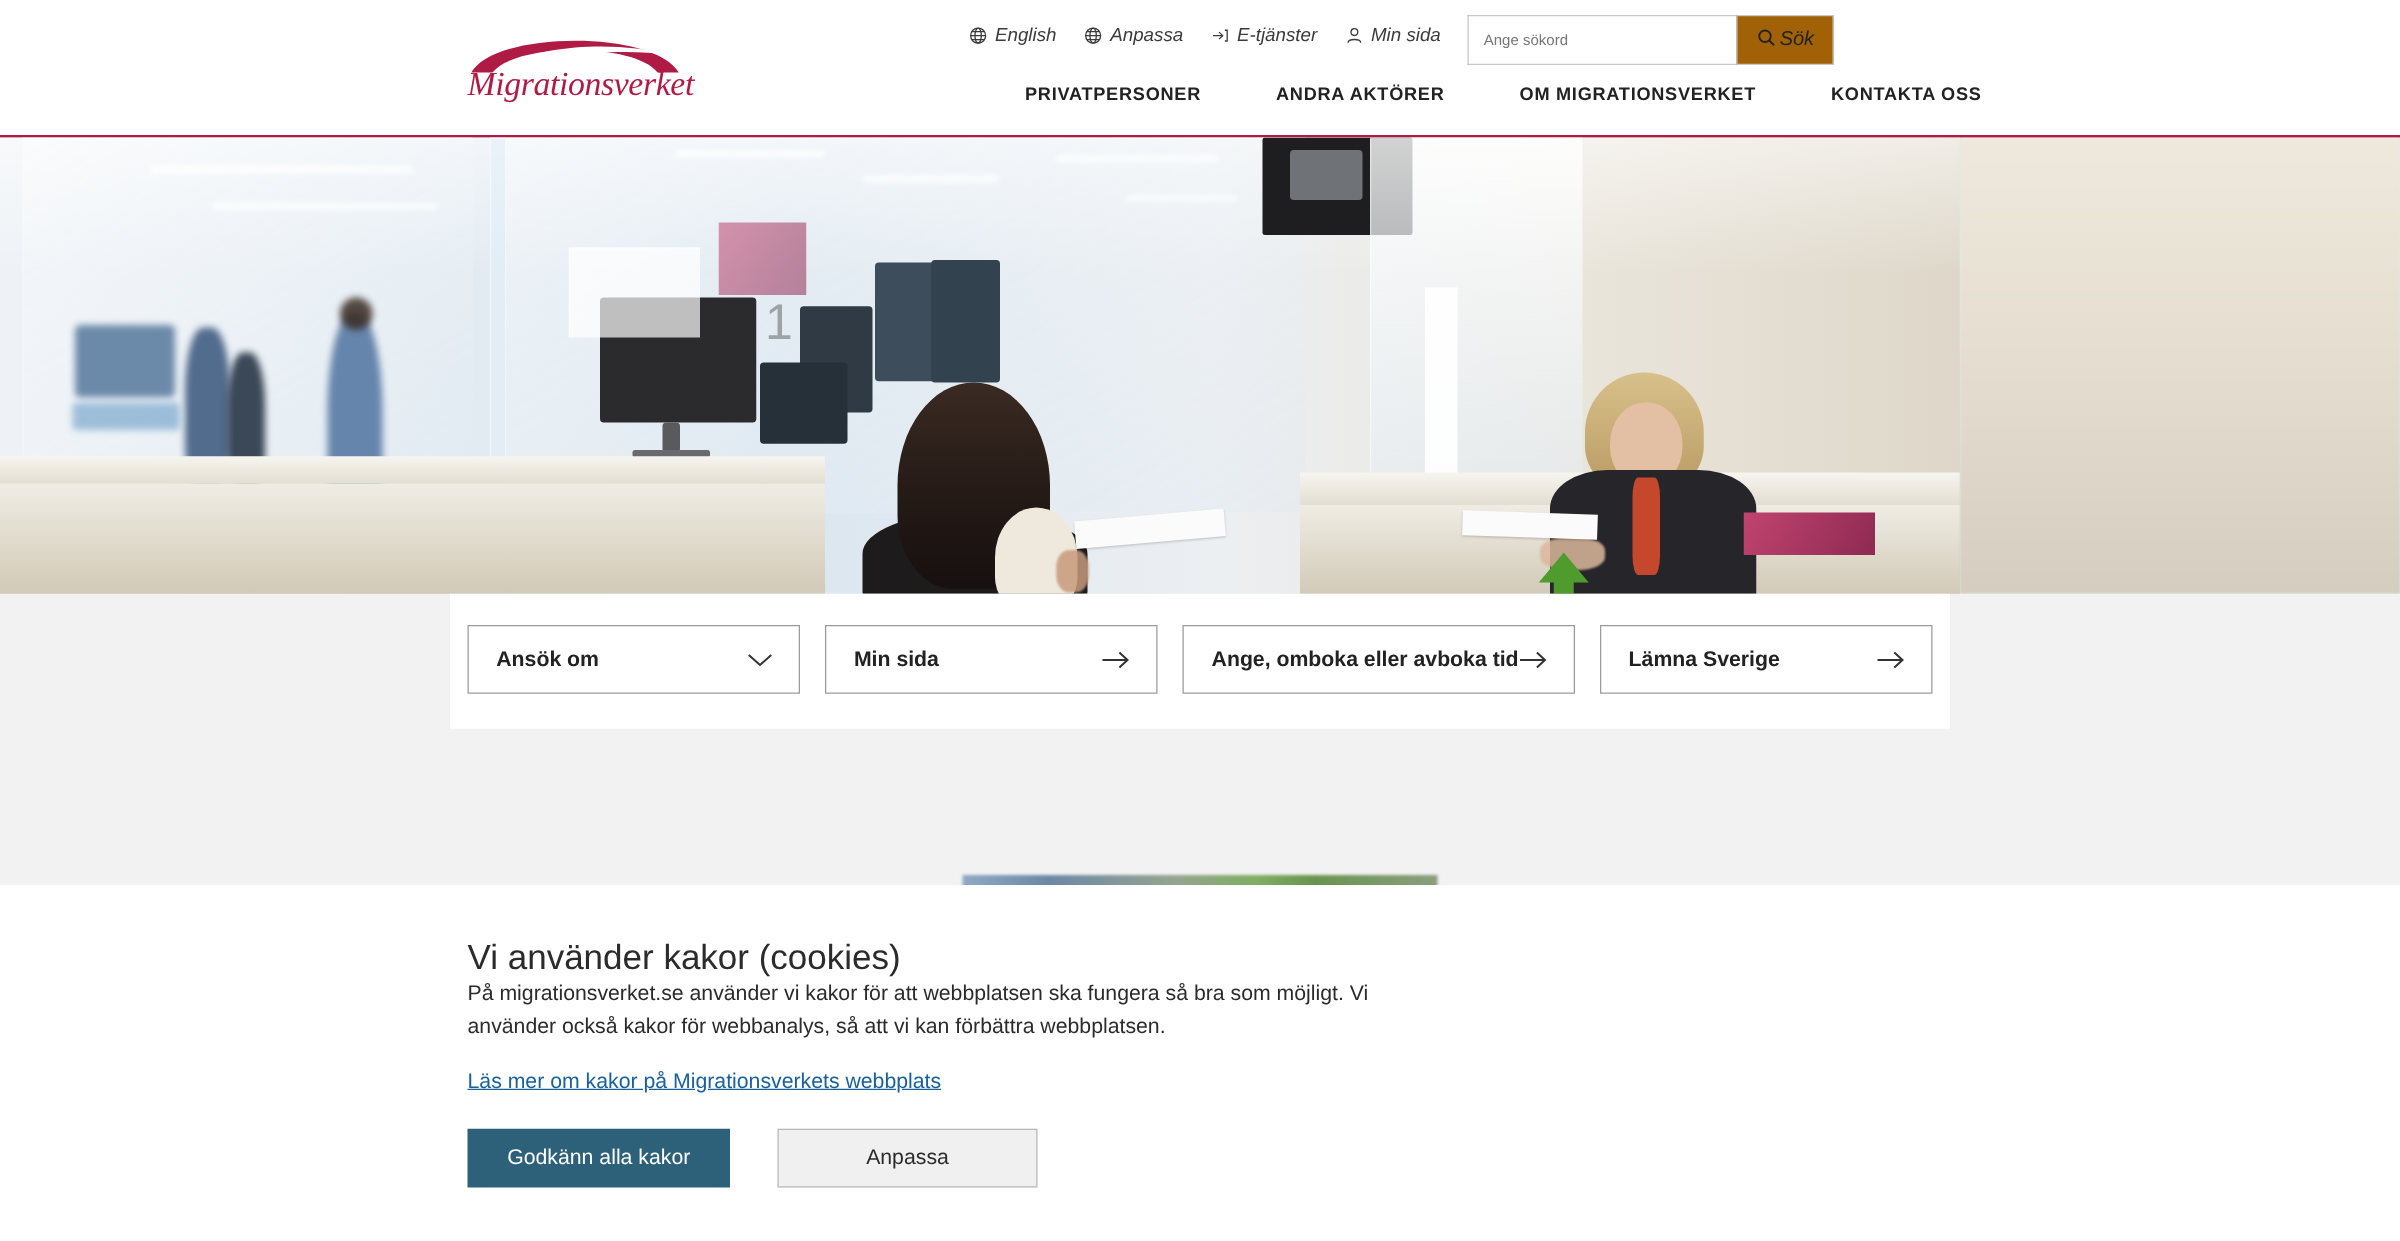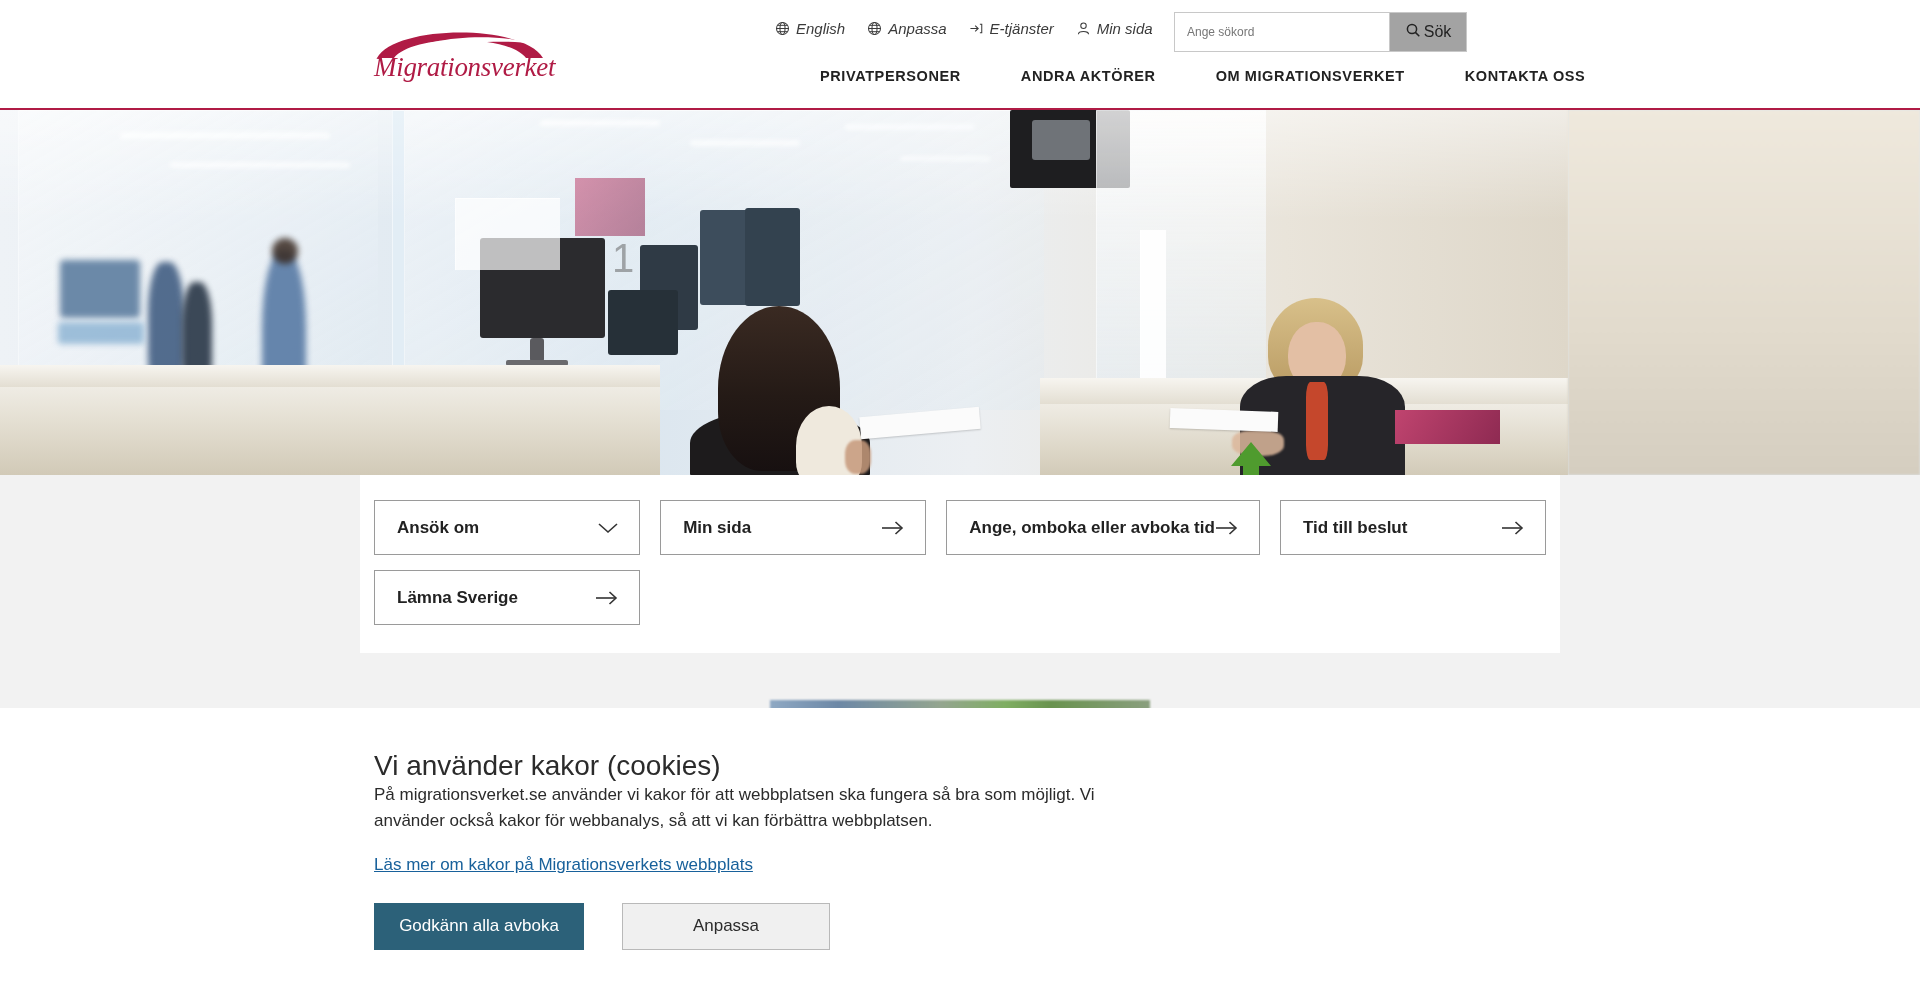--- a/index.html
+++ b/index.html
@@ -87,25 +87,26 @@
   }
   .search-input::placeholder { color: #767676; }
   .search-btn {
     display: flex;
     align-items: center;
     justify-content: center;
     gap: 3px;
     width: 78px;
     height: 40px;
     border: 1px solid #c8c8c8;
-    background: #a3a3a3;
+    background: #a16207;
     font-size: 16px;
     font-family: "Liberation Sans", sans-serif;
     color: #222;
     cursor: pointer;
+    font-style: italic;
   }
 
   .mainnav {
     position: absolute;
     left: 790px;
     top: 68px;
     display: flex;
     gap: 0;
   }
   .mainnav-item {
@@ -522,47 +523,38 @@
         <span class="card-label">Ange, omboka eller avboka tid</span>
         <span class="card-ico">
           <svg width="24" height="16" viewBox="0 0 24 16" fill="none" stroke="#333" stroke-width="1.6">
             <line x1="1" y1="8" x2="21" y2="8"></line>
             <polyline points="14.5,2 21,8 14.5,14"></polyline>
           </svg>
         </span>
       </div>
 
 
-      <div class="card">
-        <span class="card-label">Tid till beslut</span>
-        <span class="card-ico">
-          <svg width="24" height="16" viewBox="0 0 24 16" fill="none" stroke="#333" stroke-width="1.6">
-            <line x1="1" y1="8" x2="21" y2="8"></line>
-            <polyline points="14.5,2 21,8 14.5,14"></polyline>
-          </svg>
-        </span>
-      </div>
 
       <div class="card">
         <span class="card-label">Lämna Sverige</span>
         <span class="card-ico">
           <svg width="24" height="16" viewBox="0 0 24 16" fill="none" stroke="#333" stroke-width="1.6">
             <line x1="1" y1="8" x2="21" y2="8"></line>
             <polyline points="14.5,2 21,8 14.5,14"></polyline>
           </svg>
         </span>
       </div>
     </div>
   </div>
 
   <div class="cookie">
     <div class="cookie-inner">
       <h2 class="cookie-title">Vi använder kakor (cookies)</h2>
       <p class="cookie-body">På migrationsverket.se använder vi kakor för att webbplatsen ska fungera så bra som möjligt. Vi använder också kakor för webbanalys, så att vi kan förbättra webbplatsen.</p>
       <a class="cookie-link">Läs mer om kakor på Migrationsverkets webbplats</a>
       <div class="cookie-btns">
-        <button class="btn-primary">Godkänn alla avboka</button>
+        <button class="btn-primary">Godkänn alla kakor</button>
         <button class="btn-secondary">Anpassa</button>
       </div>
     </div>
   </div>
 
 </div>
 
 </body></html>

